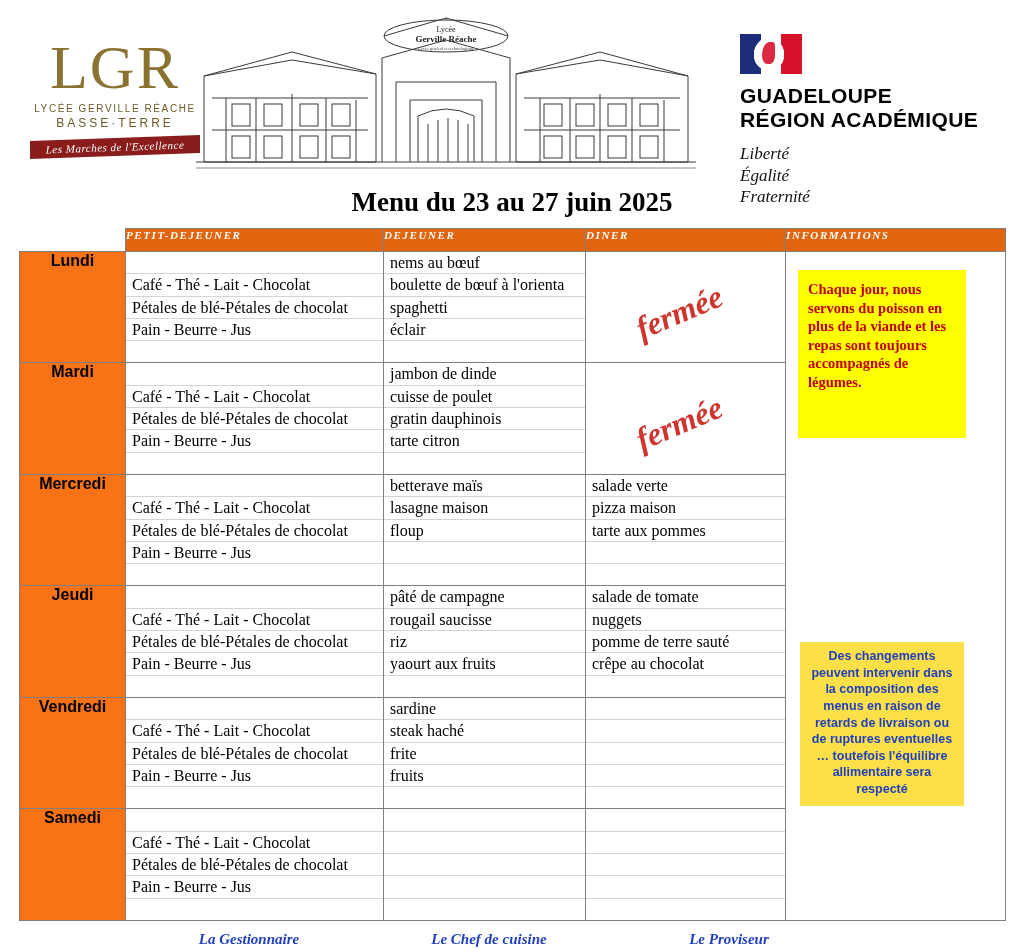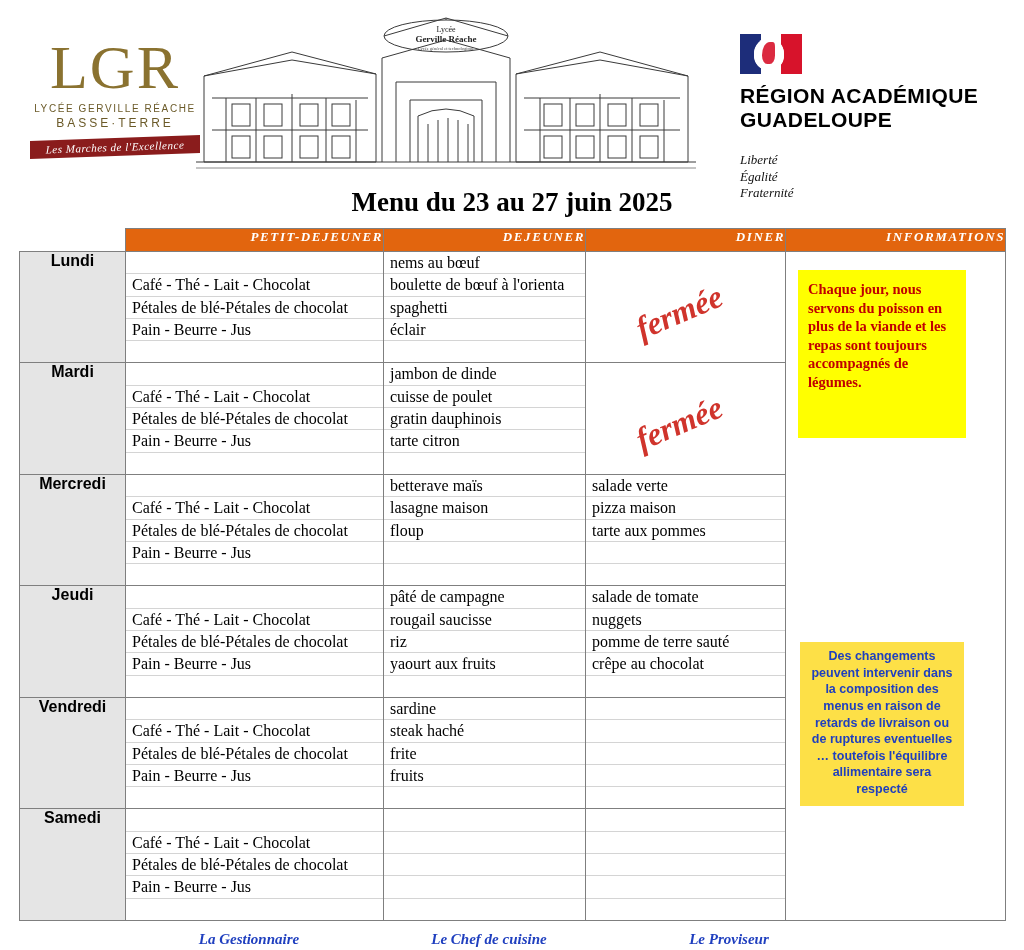--- a/index.html
+++ b/index.html
@@ -120,24 +120,24 @@
     font-weight: bold;
     font-size: 21px;
     letter-spacing: 0.4px;
     color: #000000;
     margin-top: 10px;
     line-height: 1.15;
   }
   .devise {
     font-family: "Liberation Serif", serif;
     font-style: italic;
-    font-size: 13px;
+    font-size: 17px;
     line-height: 1.25;
     color: #111111;
-    margin-top: 20px;
+    margin-top: 11px;
   }
 
   
   .menu-title {
     text-align: center;
     font-family: "Liberation Serif", serif;
     font-weight: bold;
     font-size: 27px;
     margin-top: 12px;
     margin-bottom: 10px;
@@ -163,34 +163,34 @@
   col.c-dej { width: 202px; }
   col.c-din { width: 200px; }
   col.c-inf { width: 220px; }
 
   thead th {
     background: #e2650e;
     color: #ffffff;
     font-family: "Liberation Serif", serif;
     font-style: italic;
     font-weight: bold;
-    font-size: 13px;
+    font-size: 11px;
     letter-spacing: 1.6px;
     height: 22px;
-    text-align: right;
+    text-align: left;
     padding: 3px 0;
   }
   thead th.blank {
     background: #ffffff;
     border-top-color: #ffffff;
     border-left-color: #ffffff;
   }
 
   td.day {
-    background: #e5e5e5;
+    background: #f97316;
     text-align: center;
     vertical-align: middle;
     font-family: "Liberation Sans", sans-serif;
     font-weight: bold;
     font-size: 16px;
   }
 
   .lines {
     padding: 0;
     margin: 0;
@@ -347,22 +347,22 @@
     <text x="250" y="30" text-anchor="middle" font-family="Liberation Serif, serif" font-size="9" font-weight="bold" fill="#222222">Gerville Réache</text>
     <text x="250" y="38" text-anchor="middle" font-family="Liberation Serif, serif" font-size="4.5" fill="#444444">Lycée général et technologique</text>
   </svg>
 
   <div class="region-block">
     <div class="flag">
       <span class="b"></span><span class="w"></span><span class="r"></span>
       <span class="marianne"></span><span class="face"></span>
     </div>
     <div class="region-title">
+      <div>GUADELOUPE</div>
       <div>RÉGION ACADÉMIQUE</div>
-      <div>GUADELOUPE</div>
     </div>
     <div class="devise">
       <div>Liberté</div>
       <div>Égalité</div>
       <div>Fraternité</div>
     </div>
   </div>
 </div>
 
 <div class="menu-title">Menu du 23 au 27 juin 2025</div>

